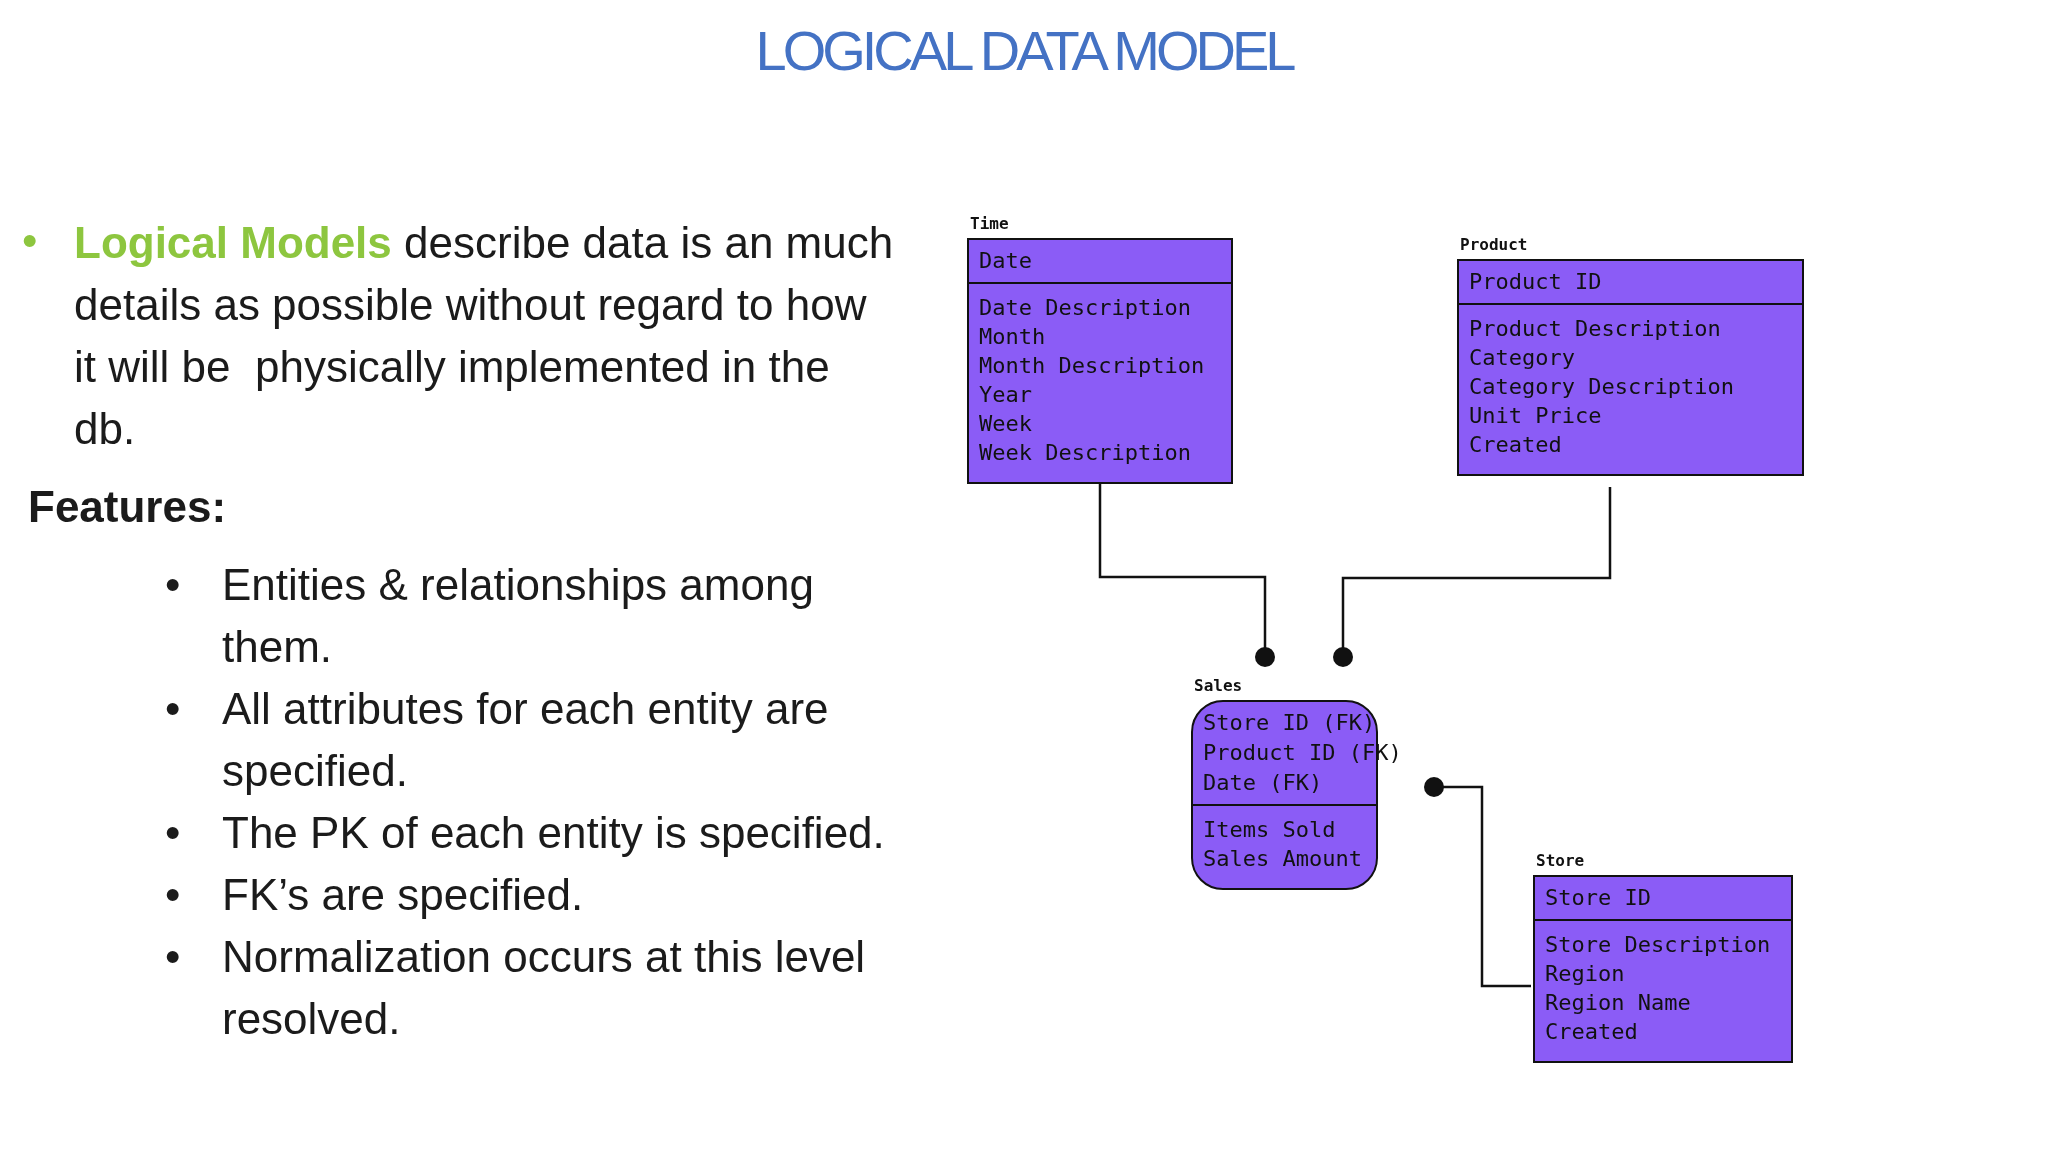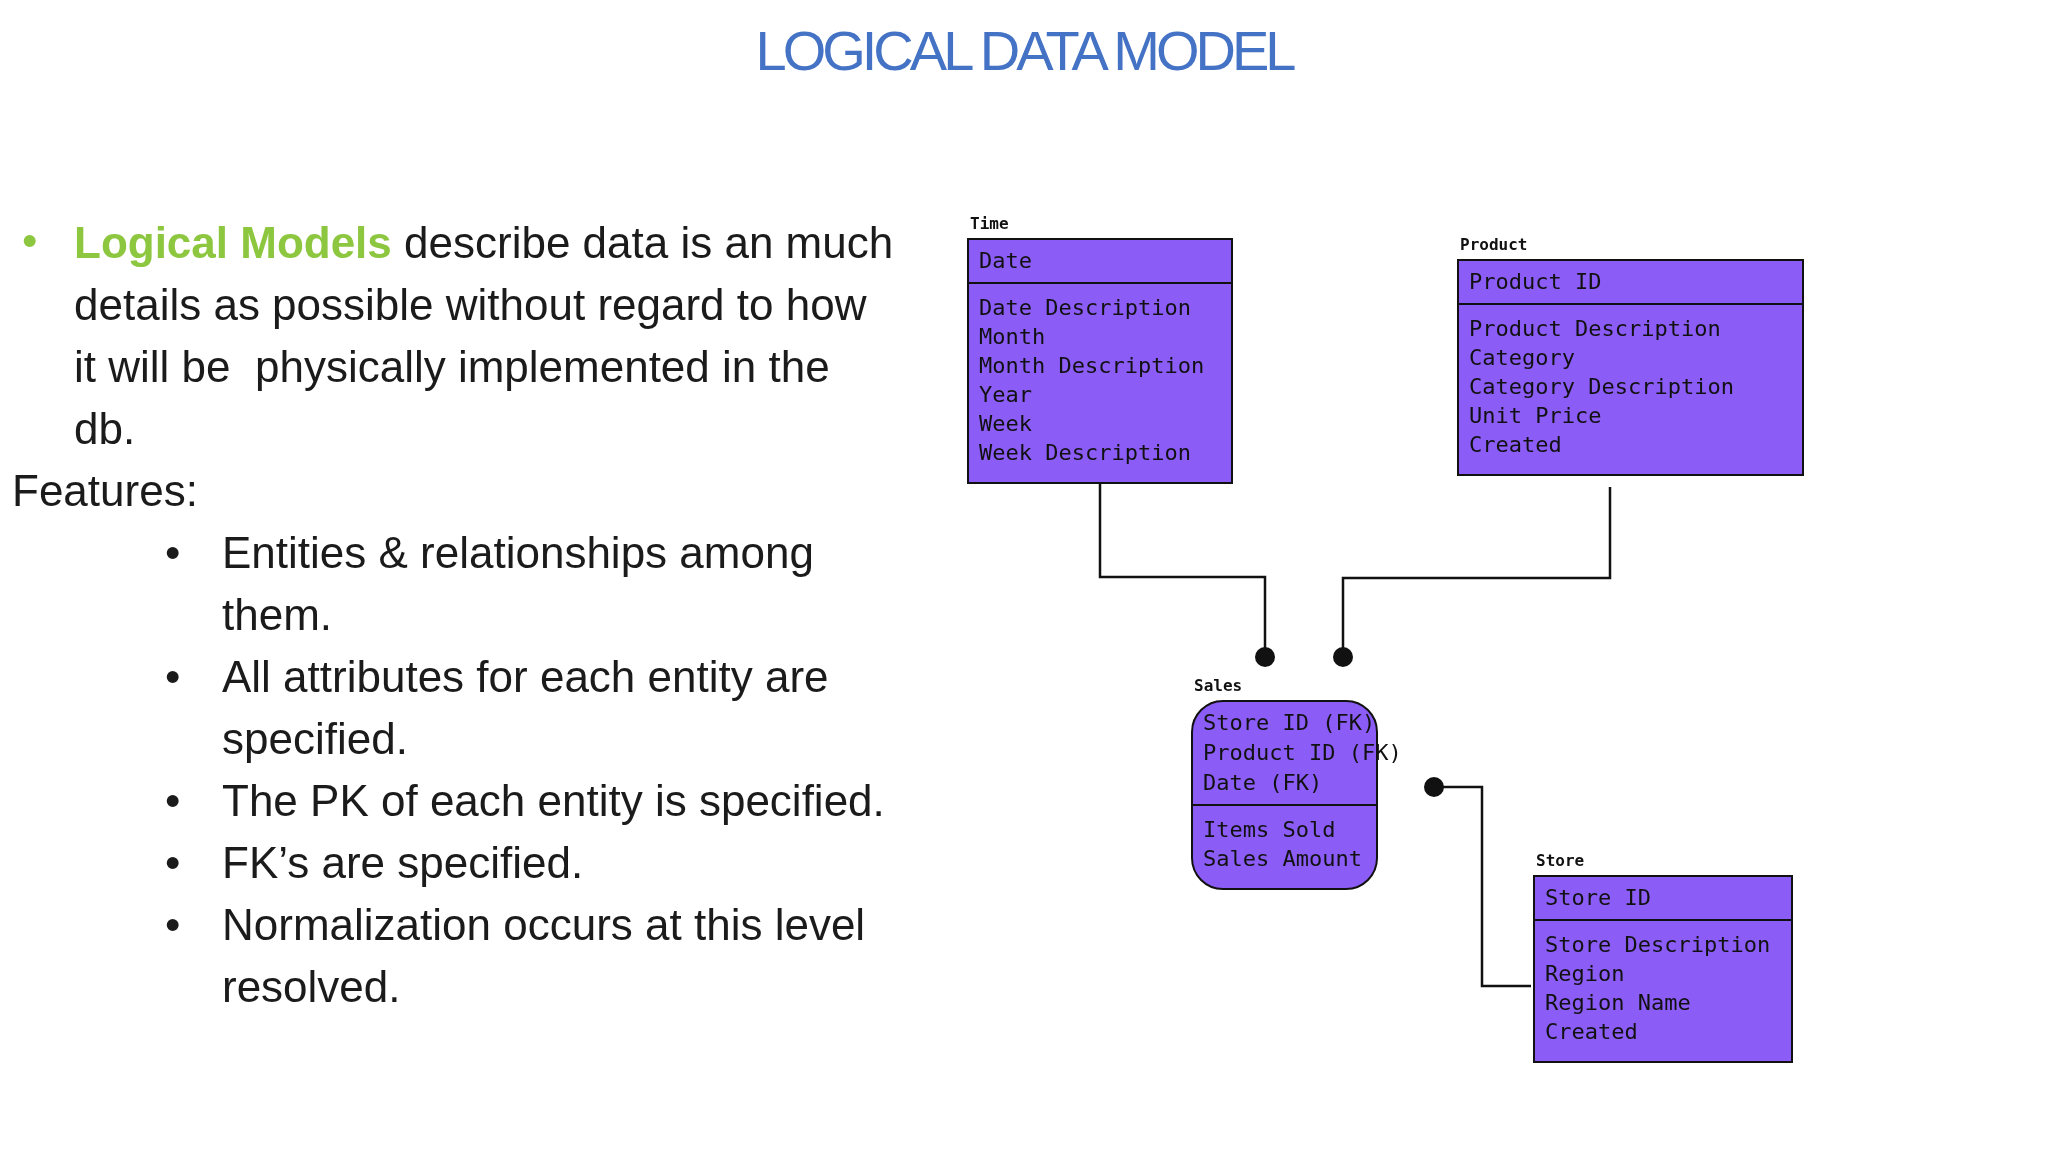--- a/index.html
+++ b/index.html
@@ -16,21 +16,21 @@
   .text-col{
     position:absolute; left:12px; top:212px; width:960px;
     font-size:44px; line-height:62px; color:var(--body,#1b1b1b);
   }
   .intro-item{ position:relative; padding-left:62px; }
   .intro-bullet{
     position:absolute; left:10px; top:-2px; color:var(--green,#8DC63F); font-size:44px;
   }
   .hl{ color:var(--green,#8DC63F); font-weight:bold; }
   .intro-line, .intro-rest{ white-space:pre-wrap; }
-  .features-label{ margin:0; }
+  .features-label{ margin:16px;font-weight:bold; }
   .features{ list-style:none; margin:0; padding:0; }
   .features li{ position:relative; padding-left:210px; }
   .features li .f-bullet{
     position:absolute; left:153px; top:0; color:var(--body,#1b1b1b);
   }
   .features li div{ white-space:pre-wrap; }
   
   .diagram{ position:absolute; left:960px; top:200px; width:940px; height:950px; }
   .lines{ position:absolute; left:0; top:0; }
   .lines path{ stroke:var(--ink,#111); stroke-width:2.5; fill:none; }

